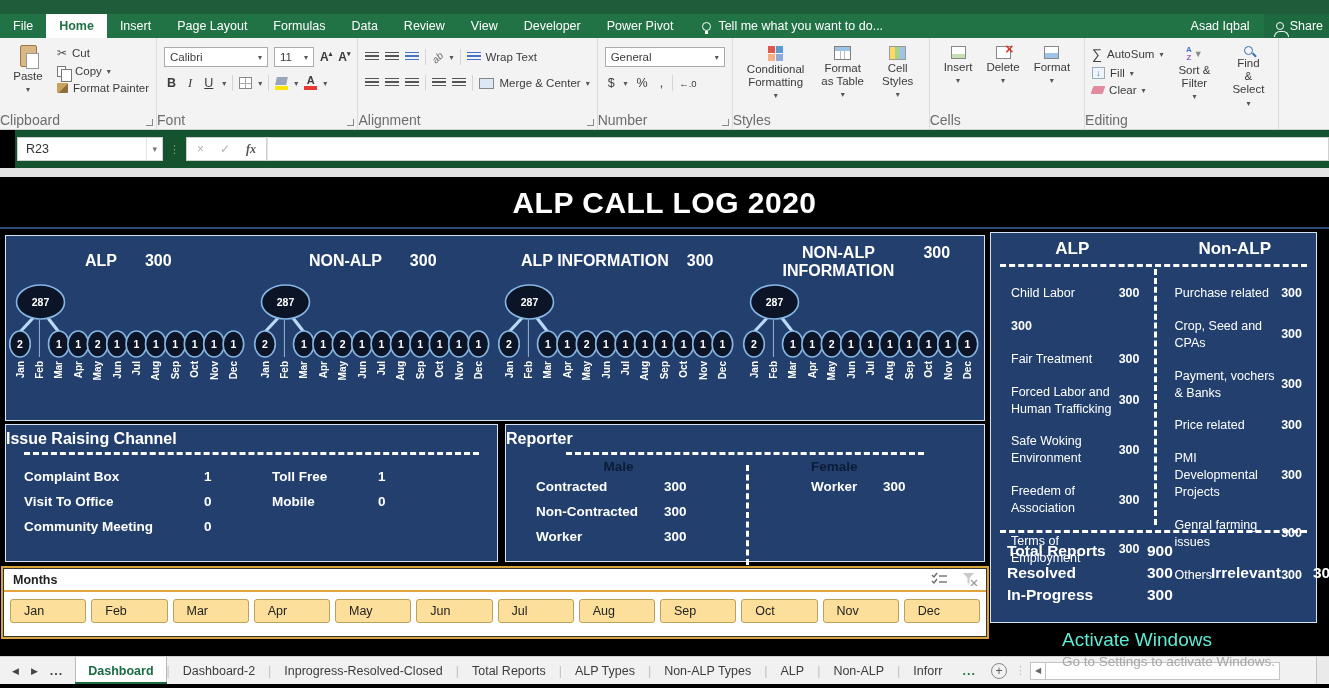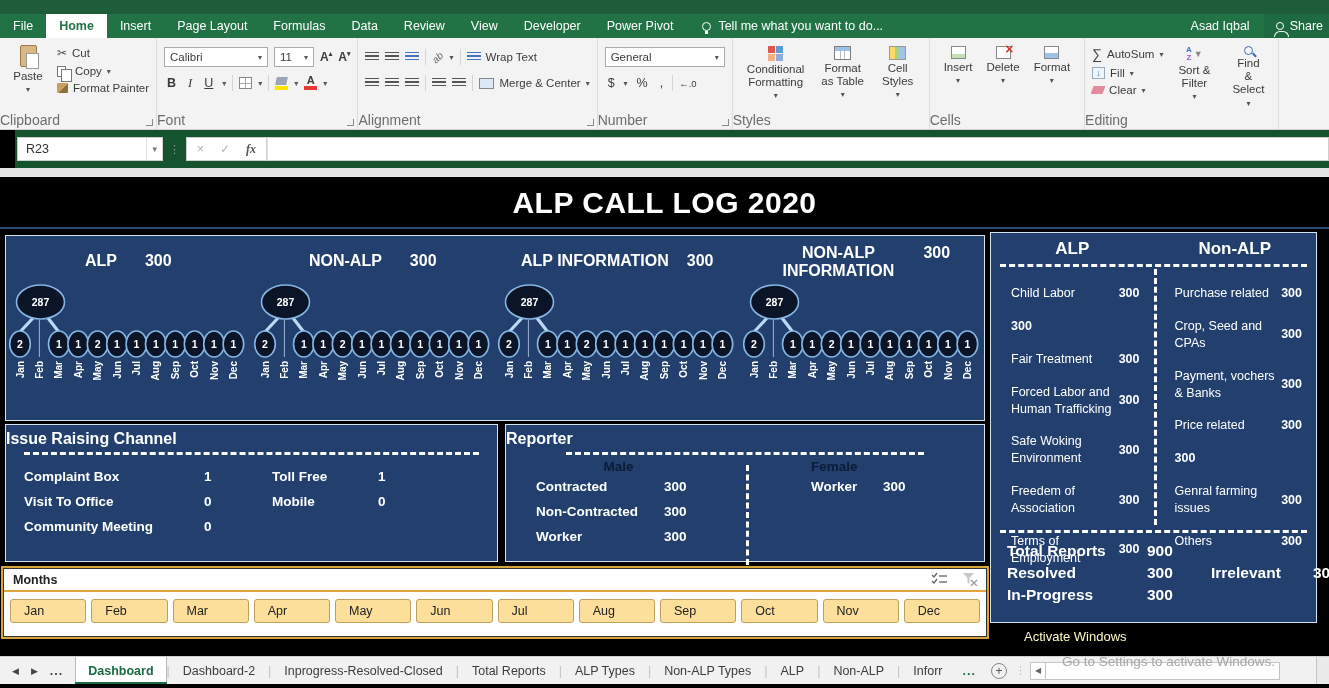--- a/index.html
+++ b/index.html
@@ -128,21 +128,21 @@
 .stab.active{background:#fff;color:#1b6b43;font-weight:700;box-shadow:inset 0 -2px 0 #1b6b43,inset 1px 0 0 #bbb,inset -1px 0 0 #bbb}
 .tdiv{color:#c2c2c2;display:flex;align-items:center}
 .more{color:#217346;font-weight:700;padding:0 7px;display:flex;align-items:center;letter-spacing:1px}
 .plus{width:16px;height:16px;border:1px solid #8a8a8a;border-radius:50%;display:flex;align-items:center;justify-content:center;font-size:12px;color:#555;margin:auto 8px}
 .vsep{color:#b5b5b5;display:flex;align-items:center;font-size:11px}
 .hscroll{display:flex;align-items:center;margin-left:4px}
 .sb-left{width:16px;height:18px;background:#fff;border:1px solid #c4c4c4;font-size:8px;color:#666;display:flex;align-items:center;justify-content:center}
 .sb-track{width:234px;height:18px;background:#fff;border:1px solid #c4c4c4;border-left:none}
 .sb-corner{position:absolute;right:0;top:657px;width:13px;height:27px;background:#eaeaea;border-left:1px solid #c4c4c4}
 
-.wm1{position:absolute;left:1024px;top:629px;font-size:13px;color:#fef9c3;z-index:30}
+.wm1{position:absolute;left:1062px;top:629px;font-size:19px;color:#5eead4;z-index:30}
 .wm2{position:absolute;left:1062px;top:654px;font-size:13.5px;color:#a6a6a6;z-index:30}
 </style>
 </head>
 <body>
 
 <div class="app">
   <div class="titlebar"></div>
 
   <div class="tabrow">
     <div style="display:flex" id="ribbon-tabs">
@@ -674,20 +674,21 @@
             </div>
             <div class="lrow">
               <span class="ll">Payment, vochers &amp; Banks</span>
               <span class="lv">300</span>
             </div>
             <div class="lrow">
               <span class="ll">Price related</span>
               <span class="lv">300</span>
             </div>
             <div class="lrow">
+              <span class="ll">PMI Developmental Projects</span>
               <span class="lv">300</span>
             </div>
             <div class="lrow">
               <span class="ll">Genral farming issues</span>
               <span class="lv">300</span>
             </div>
             <div class="lrow">
               <span class="ll">Others</span>
               <span class="lv">300</span>
             </div>

